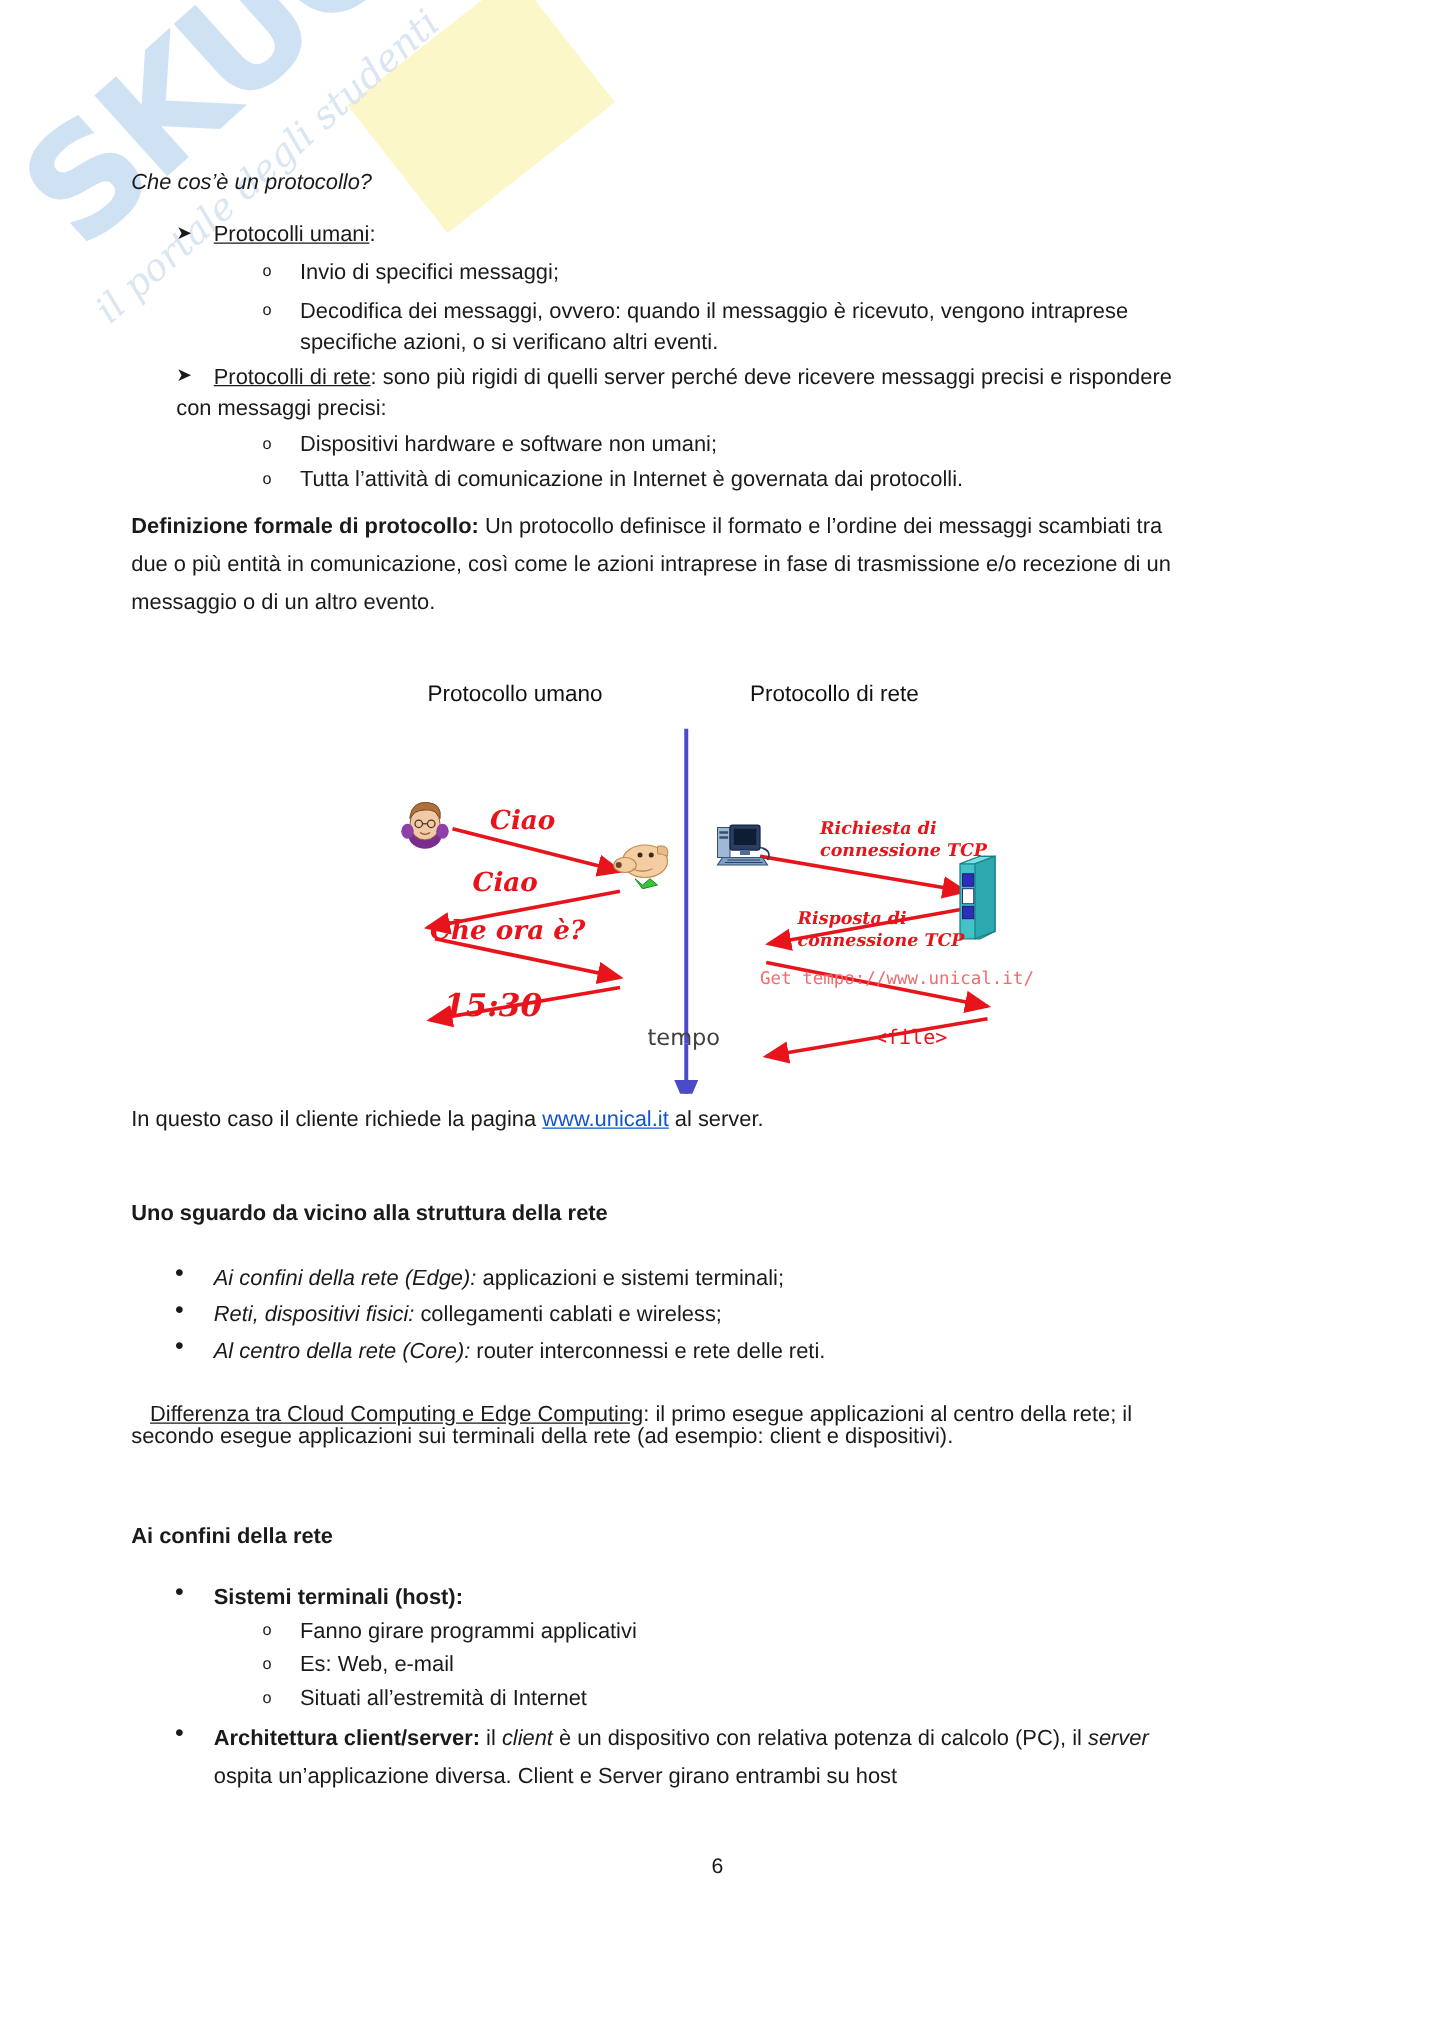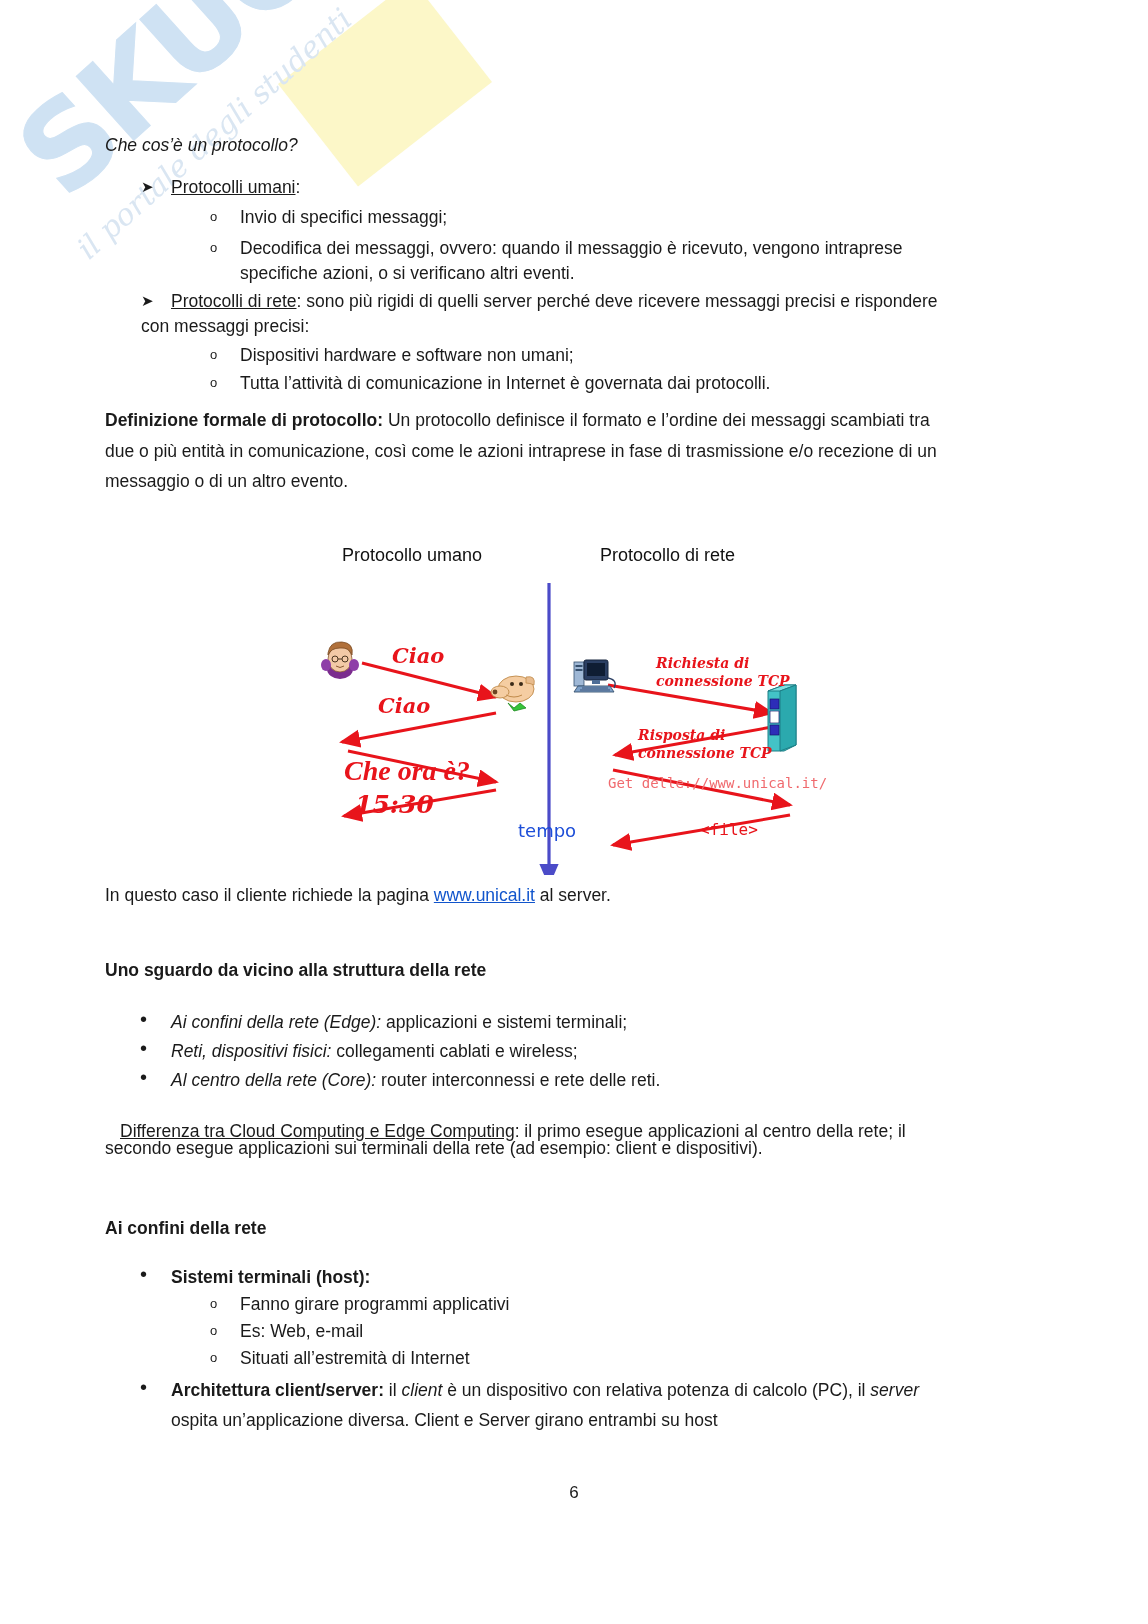--- a/index.html
+++ b/index.html
@@ -121,21 +121,21 @@
   .dg-hand {
     font-family: "DejaVu Serif", serif;
     font-style: italic;
     font-weight: bold;
   }
   .dg-mono {
     font-family: "DejaVu Sans Mono", monospace;
   }
   .timeline-label {
     position: absolute;
-    color: #1d4ed8;
+    color: #404040;
     font-family: "DejaVu Sans", sans-serif;
     font-size: 18px;
     white-space: nowrap;
   }
 
   .pagenum {
     position: absolute;
     left: 0;
     right: 0;
     text-align: center;
@@ -251,30 +251,30 @@
           <path d="M6,8 L22,2 L34,2 L18,8 Z" fill="#7fe0e2" stroke="#1d7f86" stroke-width="1"></path>
           <path d="M18,8 L34,2 L34,62 L18,68 Z" fill="#2ba9ae" stroke="#1d7f86" stroke-width="1"></path>
           <rect x="8" y="16" width="9" height="10" fill="#2d2db8" stroke="#16166b" stroke-width="0.7"></rect>
           <rect x="8" y="28" width="9" height="12" fill="#ffffff" stroke="#16166b" stroke-width="0.7"></rect>
           <rect x="8" y="42" width="9" height="10" fill="#2d2db8" stroke="#16166b" stroke-width="0.7"></rect>
         </g>
       </svg>
 
       <div class="dg-red dg-hand" style="left:92px; top:108px; font-size:21px;">Ciao</div>
       <div class="dg-red dg-hand" style="left:78px; top:158px; font-size:21px;">Ciao</div>
-      <div class="dg-red dg-hand" style="left:44px; top:220px; font-size:28px;font-family:Liberation Serif, serif;">Che ora è?</div>
+      <div class="dg-red dg-hand" style="left:44px; top:196px; font-size:21px;">Che ora è?</div>
       <div class="dg-red dg-hand" style="left:55px; top:255px; font-size:25px;">15:30</div>
 
       <div class="dg-red dg-hand" style="left:356px; top:120px; font-size:14px;">Richiesta di</div>
       <div class="dg-red dg-hand" style="left:356px; top:138px; font-size:14px;">connessione TCP</div>
 
       <div class="dg-red dg-hand" style="left:338px; top:192px; font-size:14px;">Risposta di</div>
       <div class="dg-red dg-hand" style="left:338px; top:210px; font-size:14px;">connessione TCP</div>
 
-      <div class="dg-red dg-mono" style="left:308px; top:240px; font-size:14px; color:#f06a6e;">Get delle://www.unical.it/</div>
+      <div class="dg-red dg-mono" style="left:308px; top:240px; font-size:14px; color:#f06a6e;">Get tempo://www.unical.it/</div>
       <div class="dg-red dg-mono" style="left:400px; top:285px; font-size:16px;">&lt;file&gt;</div>
 
       <div class="timeline-label" style="left:218px; top:285px;">tempo</div>
     </div>
 
     <div class="tline" style="left:105px; top:880px;"><span>In questo caso il cliente richiede la pagina </span><span class="lnk">www.unical.it</span><span> al server.</span></div>
 
     <div class="tline bd" style="left:105px; top:955px;">Uno sguardo da vicino alla struttura della rete</div>
 
     <div class="marker dot" style="left:140px; top:1006px;">•</div>

